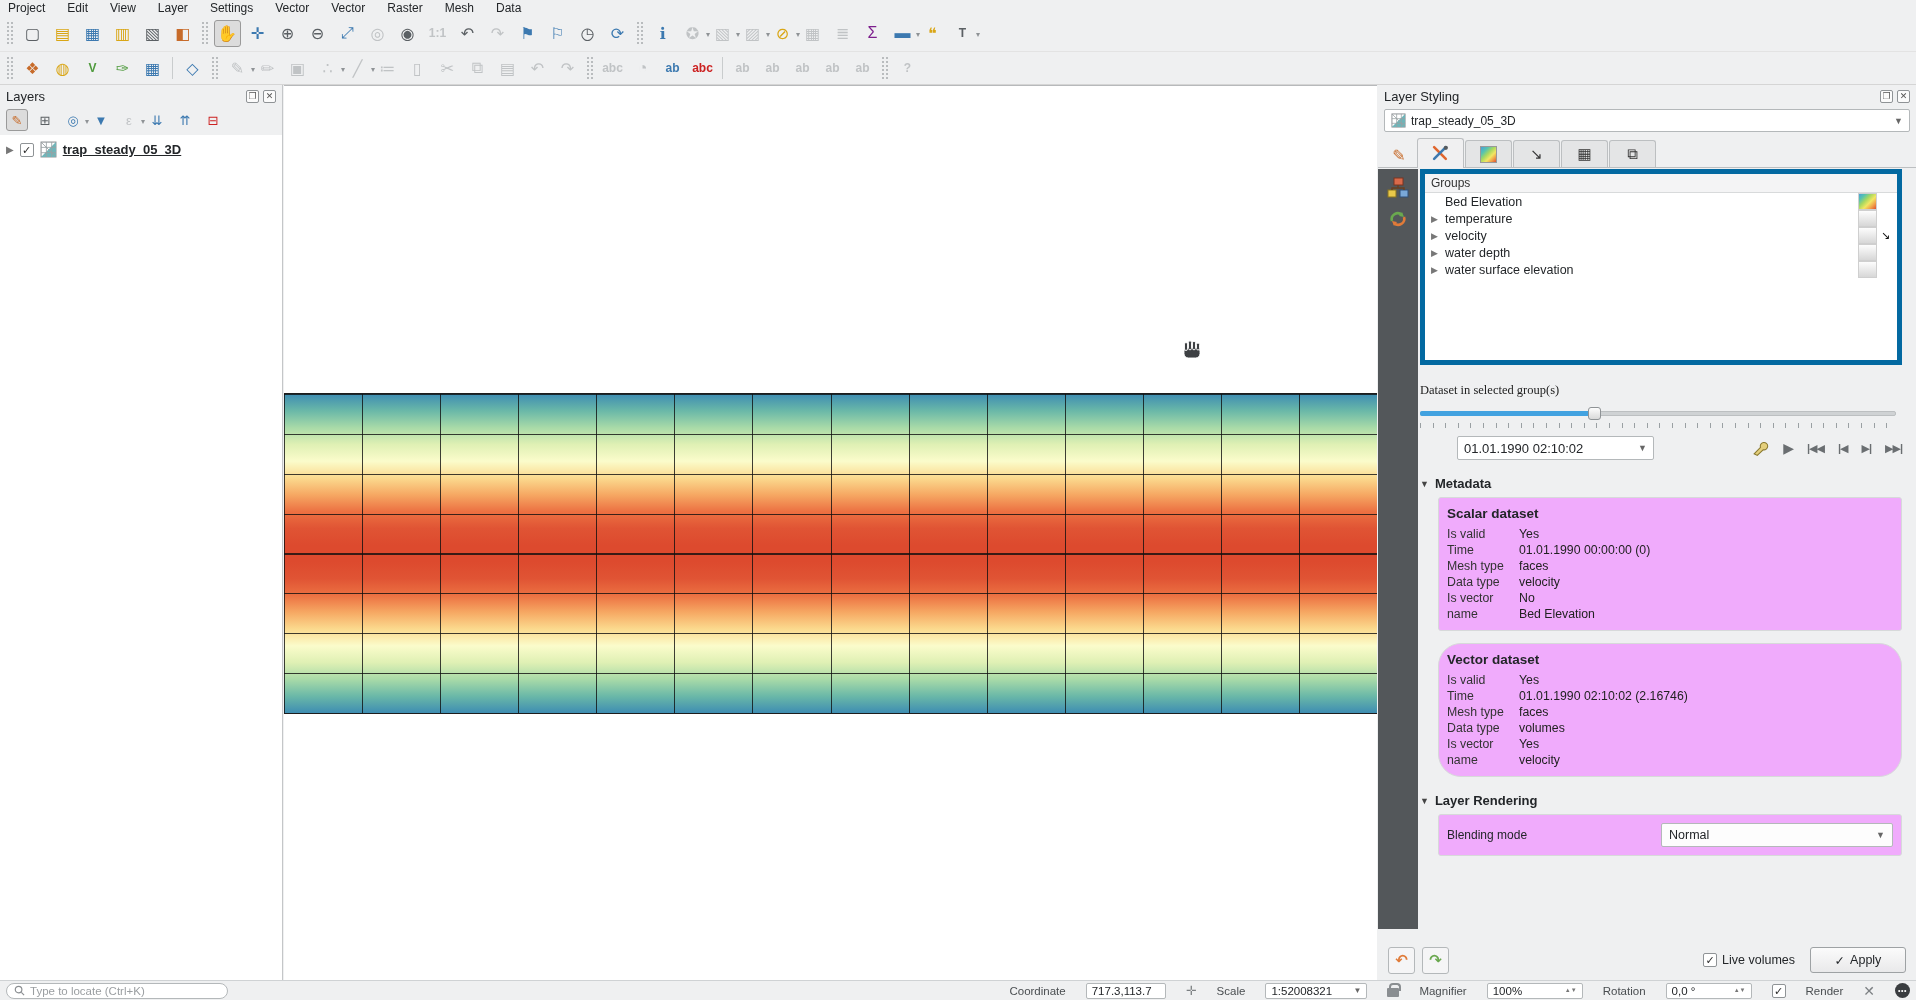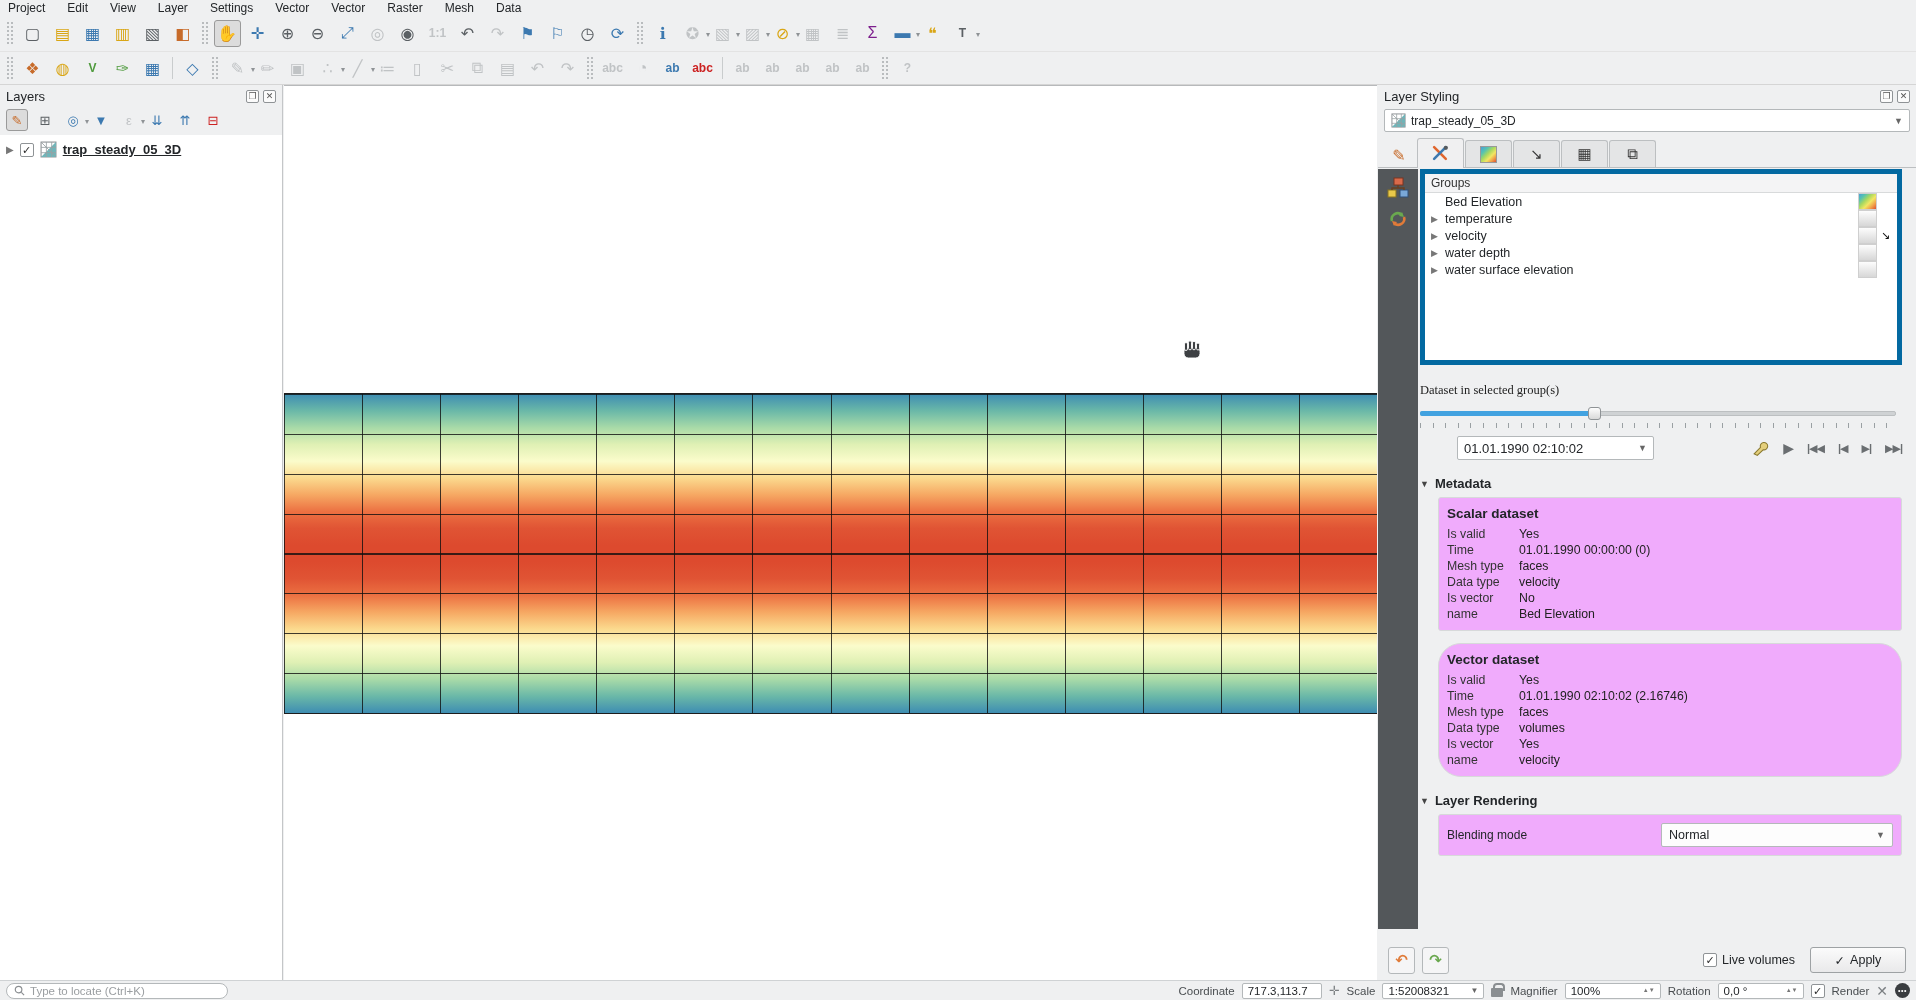--- a/index.html
+++ b/index.html
@@ -133,21 +133,21 @@
   #redo-style { color:#6aa84f; }
   #live-update-wrap { margin-left:auto; display:flex; align-items:center; gap:5px; font-size:12.5px; }
   #apply-btn { margin-left:8px; width:96px; height:26px; border:1px solid #9ea2a4; border-radius:3px;
     background:linear-gradient(#fbfbfb,#e9e9ea); display:flex; align-items:center; justify-content:center; gap:5px; font-size:12.5px; }
 
   
   #statusbar { position:absolute; left:0; top:980px; width:1916px; height:20px; background:#eff0f1;
     border-top:1px solid #cfd2d4; display:flex; align-items:center; padding:0 6px; font-size:11.5px; color:#4a4e51; }
   #locate-box { width:222px; height:16px; background:#fff; border:1px solid #b4b8ba; border-radius:8px;
     display:flex; align-items:center; gap:5px; padding:0 7px; color:#9a9ea1; }
-  #status-right { margin-left:auto; display:flex; align-items:center; gap:7px; }
+  #status-right { margin-left:auto; display:flex; align-items:center; gap:20px; }
   .sb-input { background:#fff; border:1px solid #b4b8ba; border-radius:2px; height:16px;
     display:flex; align-items:center; padding:0 5px; color:#232629; }
   .sb-combo .caret { margin-left:6px; color:#666; font-size:8px; }
   .spin { display:flex; flex-direction:column; justify-content:center; margin-left:4px; font-size:6px; color:#777; line-height:5px; }
   .sb-icon { color:#7b7f82; font-size:13px; }
   #lock-icon { width:12px; height:9px; background:#8a8e91; border-radius:1px; position:relative; margin-top:4px; }
   #lock-icon::before { content:""; position:absolute; left:2px; top:-5px; width:8px; height:6px;
     border:2px solid #8a8e91; border-bottom:none; border-radius:4px 4px 0 0; }
   #msg-icon { width:15px; height:15px; border-radius:50%; background:#3a3d40; color:#fff; font-size:7px;
     text-align:center; line-height:15px; letter-spacing:0.5px; }

